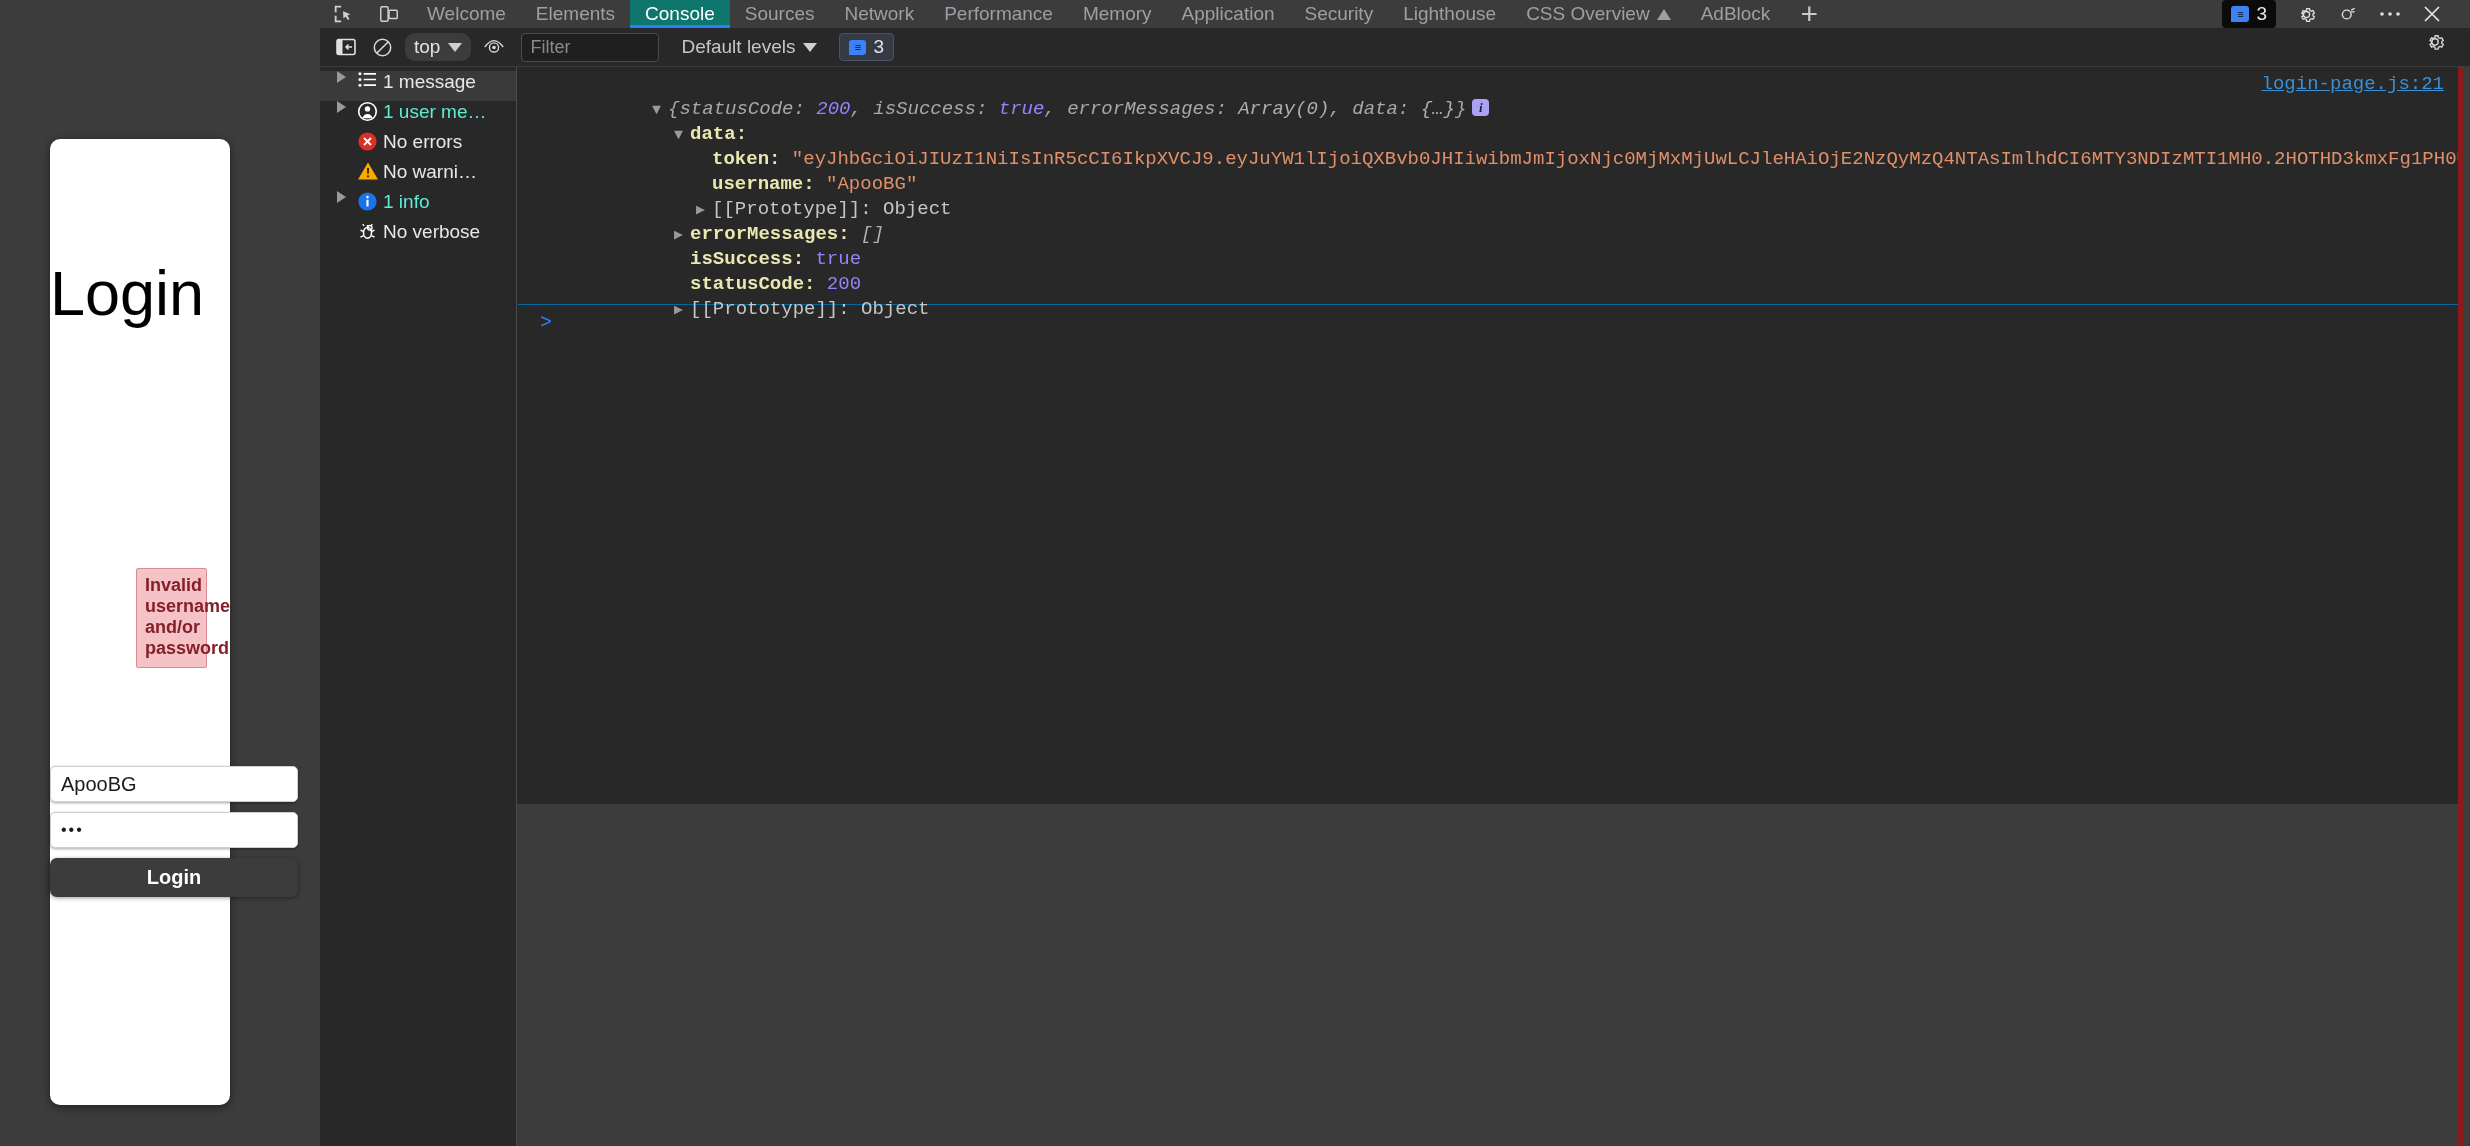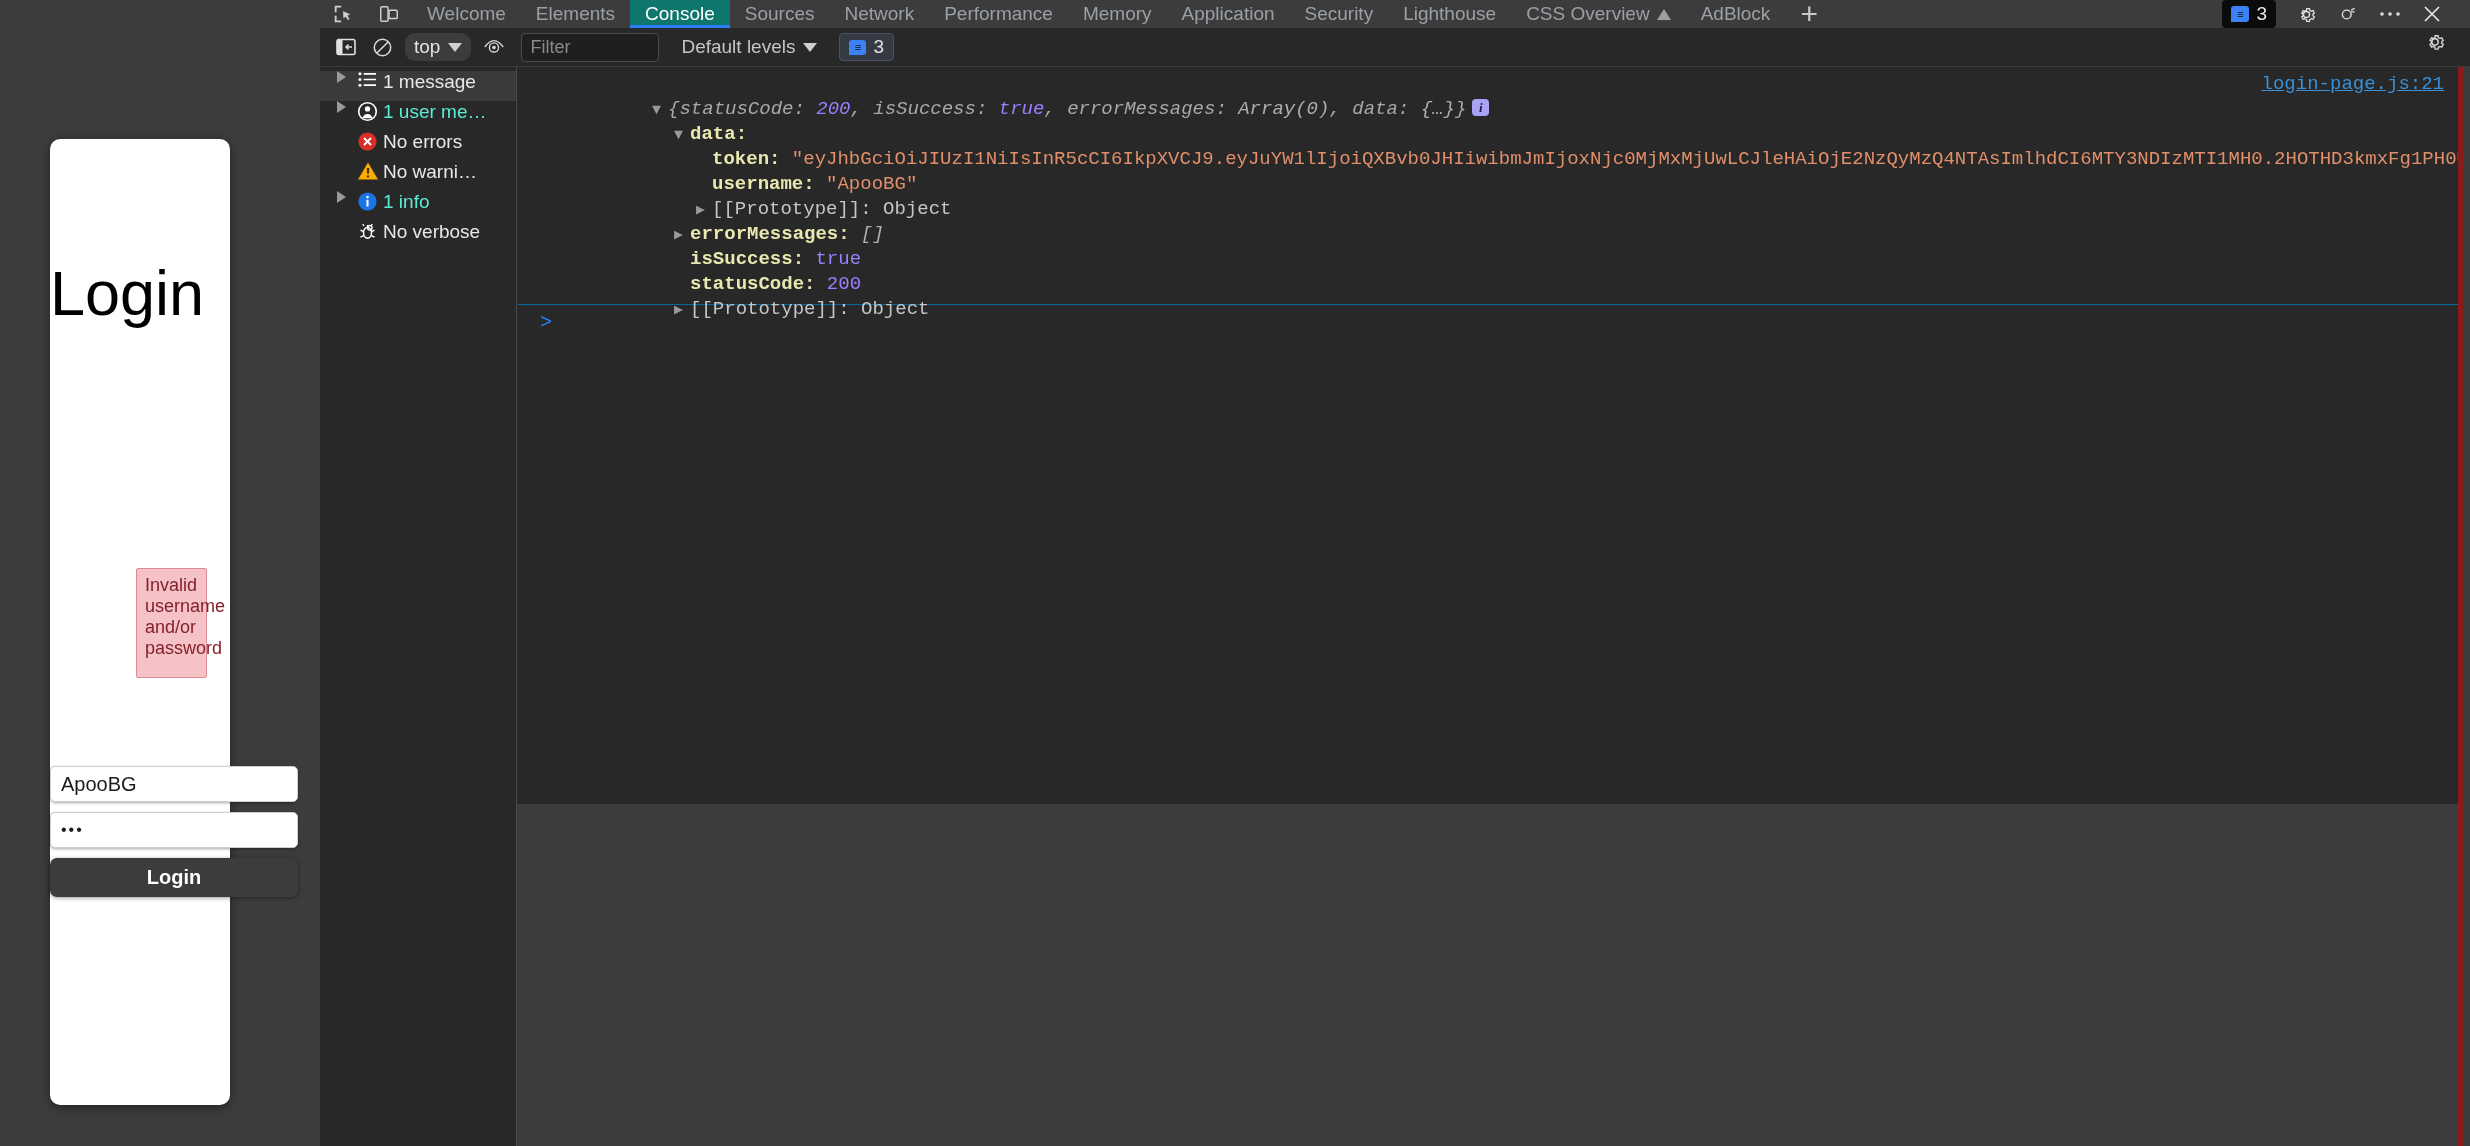--- a/index.html
+++ b/index.html
@@ -25,22 +25,22 @@
   .login-title{
     position:absolute;left:50px;top:262px;
     font-size:63px;line-height:1;color:#000;
     font-weight:400;white-space:nowrap;
   }
   .alert-danger{
     position:absolute;left:136px;top:568px;width:71px;
     box-sizing:border-box;
     background:#f5c2c7;border:1px solid #dc8b90;
     color:#842029;border-radius:2px;
-    padding:6px 8px 18px 8px;
-    font-size:18px;line-height:21px;font-weight:400;
+    padding:6px 8px 8px 8px;
+    font-size:18px;line-height:21px;font-weight:700;
     white-space:normal;word-break:normal;
   }
   .field{
     position:absolute;left:50px;width:248px;height:36px;
     background:#fff;border:1px solid #cfcfcf;border-radius:5px;
     box-shadow:0 1px 3px rgba(0,0,0,.35);
     font-size:20px;color:#1b1b1b;
     padding:0 10px;box-sizing:border-box;
     font-family:"Liberation Sans", sans-serif;
     outline:none;

